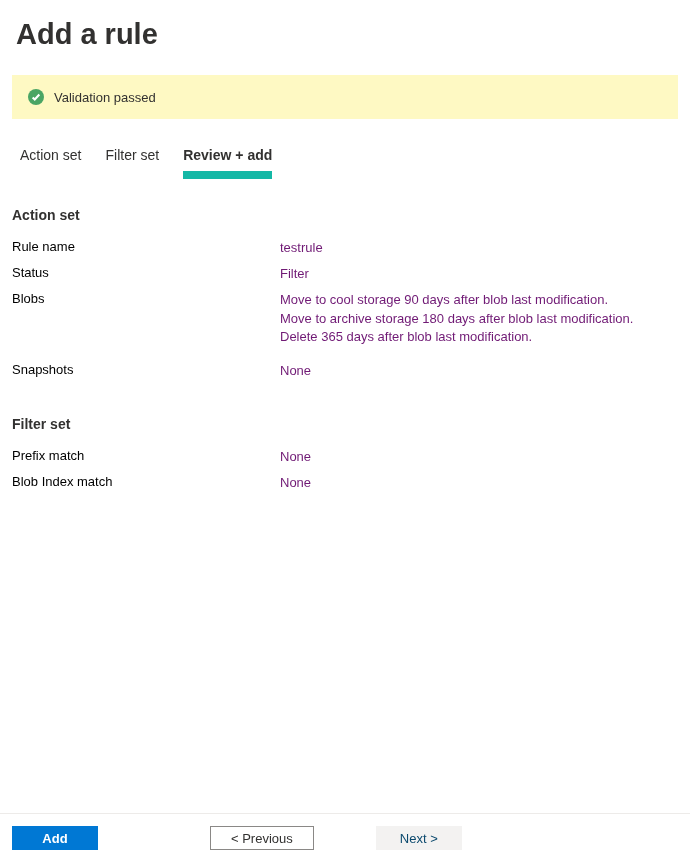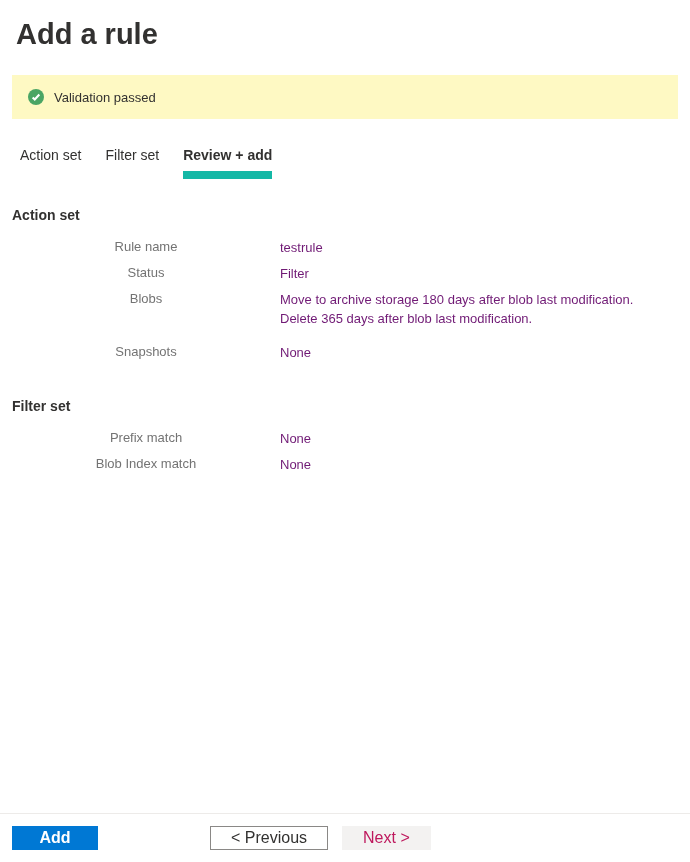--- a/index.html
+++ b/index.html
@@ -76,64 +76,64 @@
       margin-bottom: 16px;
     }
     .row {
       display: flex;
       align-items: flex-start;
       margin-bottom: 8px;
       font-size: 13px;
     }
     .row-label {
       width: 268px;
-      color: #737373;
+      color: #000000;
       flex-shrink: 0;
-      text-align: center;
     }
     .row-value {
       color: #701a75;
       line-height: 1.4;
     }
     .footer {
       position: absolute;
       bottom: 0;
       left: 0;
       right: 0;
       border-top: 1px solid #edebe9;
       padding: 12px;
       display: flex;
       gap: 0;
       align-items: center;
     }
     .btn {
       height: 24px;
       padding: 0 20px;
-      font-size: 16px;
+      font-size: 13px;
       font-family: inherit;
       cursor: pointer;
       display: inline-flex;
       align-items: center;
       justify-content: center;
       border: 1px solid #8a8886;
       background: #ffffff;
       color: #323130;
       min-width: 86px;
     }
     .btn-primary {
       background: #0078d4;
       border-color: #0078d4;
       color: #ffffff;
       font-weight: 600;
     }
     .btn-disabled {
       background: #f3f2f1;
       border-color: #f3f2f1;
-      color: #be185d;
+      color: #0c4a6e;
       cursor: default;
+      margin-left: 48px;
     }
     .footer-spacer {
       width: 112px;
     }
     .btn-group {
       display: flex;
       gap: 14px;
     }
   </style>
 </head>
@@ -165,20 +165,21 @@
   </div>
 
   <div class="row">
     <div class="row-label">Status</div>
     <div class="row-value">Filter</div>
   </div>
 
   <div class="row">
     <div class="row-label">Blobs</div>
     <div class="row-value">
+      <div>Move to cool storage 90 days after blob last modification.</div>
       <div>Move to archive storage 180 days after blob last modification.</div>
       <div>Delete 365 days after blob last modification.</div>
     </div>
   </div>
 
   <div class="row" style="margin-top:16px;">
     <div class="row-label">Snapshots</div>
     <div class="row-value">None</div>
   </div>
 </div>

